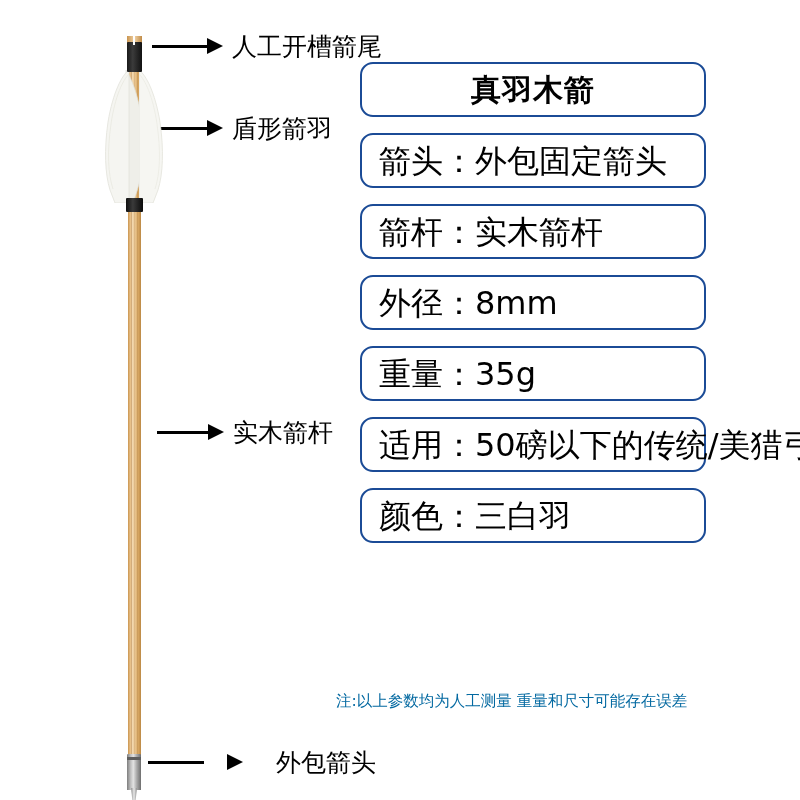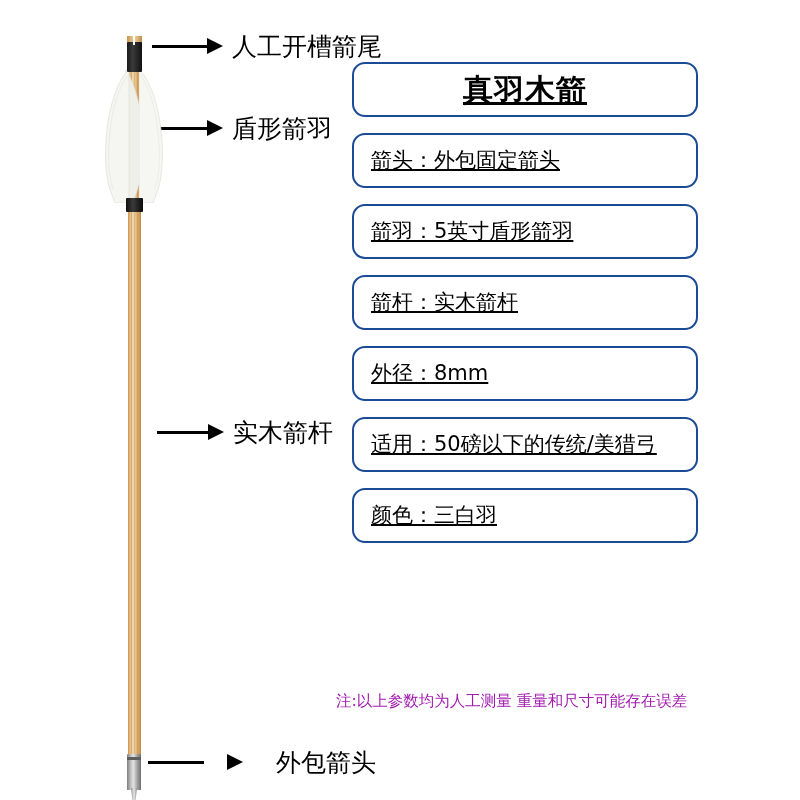--- a/index.html
+++ b/index.html
@@ -188,60 +188,59 @@
     margin-left: 9px;
     font-size: 25px;
     line-height: 1;
     color: #000000;
     white-space: nowrap;
   }
 
   
   #spec-panel {
     position: absolute;
-    left: 352px;
+    left: 360px;
     top: 62px;
     width: 346px;
-    text-decoration: underline;
   }
   .spec-box {
     box-sizing: border-box;
     width: 346px;
     height: 55px;
     border: 2.5px solid #1b4b96;
     border-radius: 13px;
     background: #ffffff;
     display: flex;
     align-items: center;
     margin-bottom: 16px;
   }
   .spec-box.title-box {
     justify-content: center;
   }
   .spec-box .spec-text {
     padding-left: 17px;
-    font-size: 21px;
+    font-size: 32px;
     line-height: 1;
     color: #000000;
     white-space: nowrap;
   }
   .spec-box.title-box .spec-text {
     padding-left: 0;
     font-size: 30px;
     font-weight: bold;
     letter-spacing: 1px;
   }
   #footnote {
     position: absolute;
     left: 336px;
     top: 690px;
     width: 380px;
     font-size: 15.5px;
     line-height: 1.42;
-    color: #a21caf;
+    color: #0369a1;
   }
 </style>
 </head>
 <body>
 
 <div id="page">
 
   <div id="photo-panel">
 
     <div class="arrow-wrap">
@@ -305,33 +304,33 @@
   <div id="spec-panel">
 
     <div class="spec-box title-box">
       <span class="spec-text">真羽木箭</span>
     </div>
 
     <div class="spec-box">
       <span class="spec-text">箭头：外包固定箭头</span>
     </div>
 
-    <div class="spec-box">
-      <span class="spec-text">箭羽：5英寸盾形箭羽</span>
-    </div>
 
     <div class="spec-box">
       <span class="spec-text">箭杆：实木箭杆</span>
     </div>
 
 
     <div class="spec-box">
       <span class="spec-text">外径：8mm</span>
     </div>
 
+    <div class="spec-box">
+      <span class="spec-text">重量：35g</span>
+    </div>
 
     <div class="spec-box">
       <span class="spec-text">适用：50磅以下的传统/美猎弓</span>
     </div>
 
     <div class="spec-box">
       <span class="spec-text">颜色：三白羽</span>
     </div>
   </div>
 

